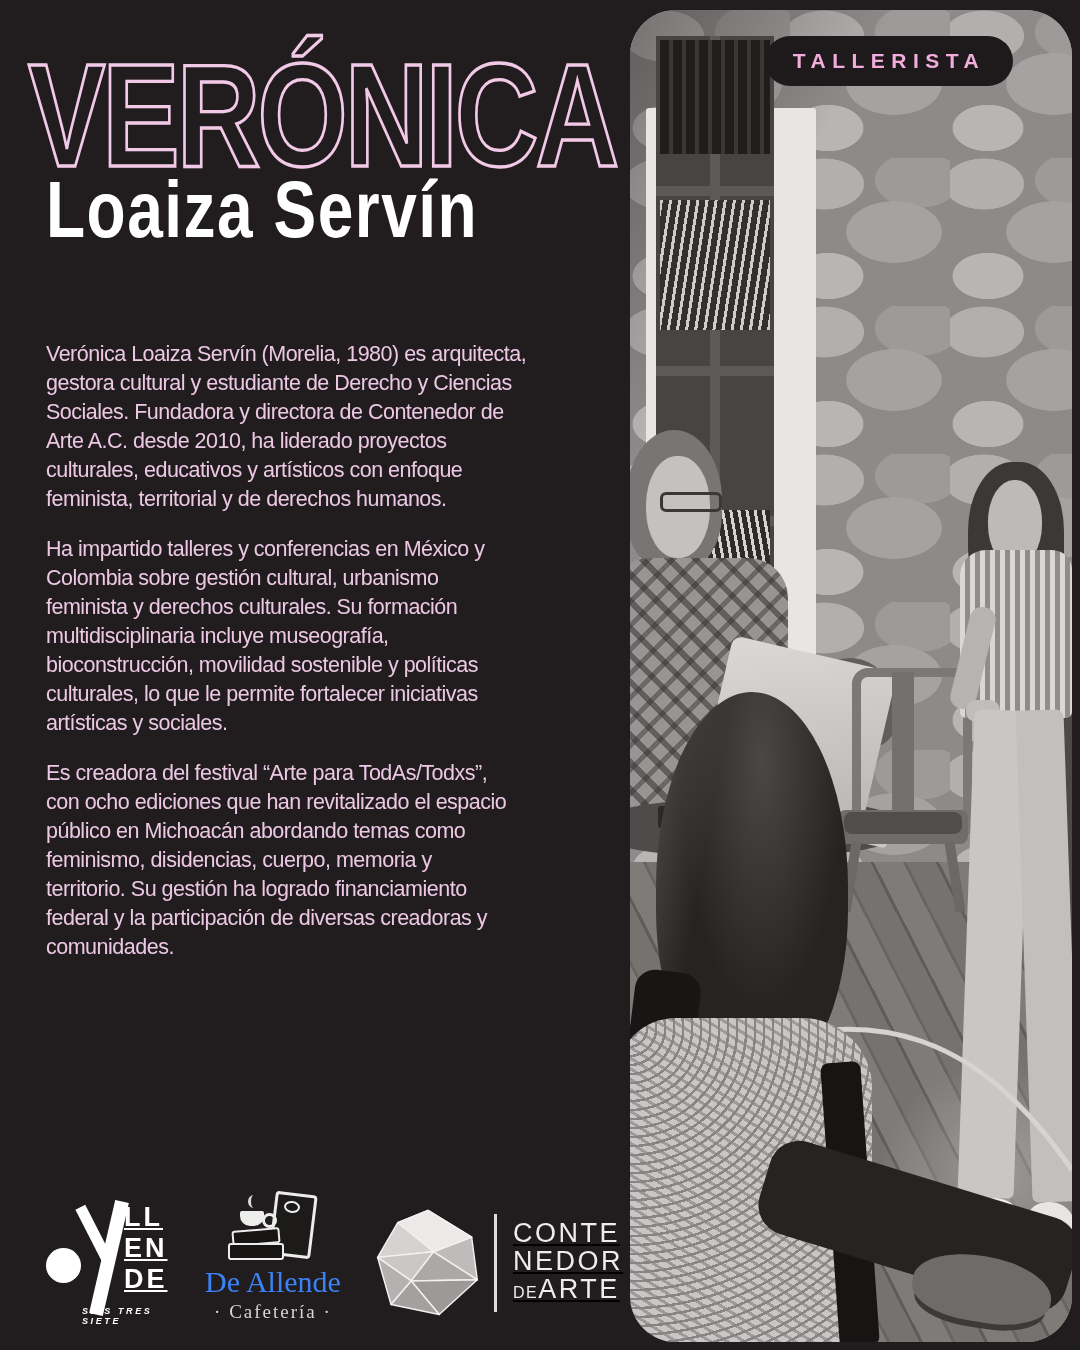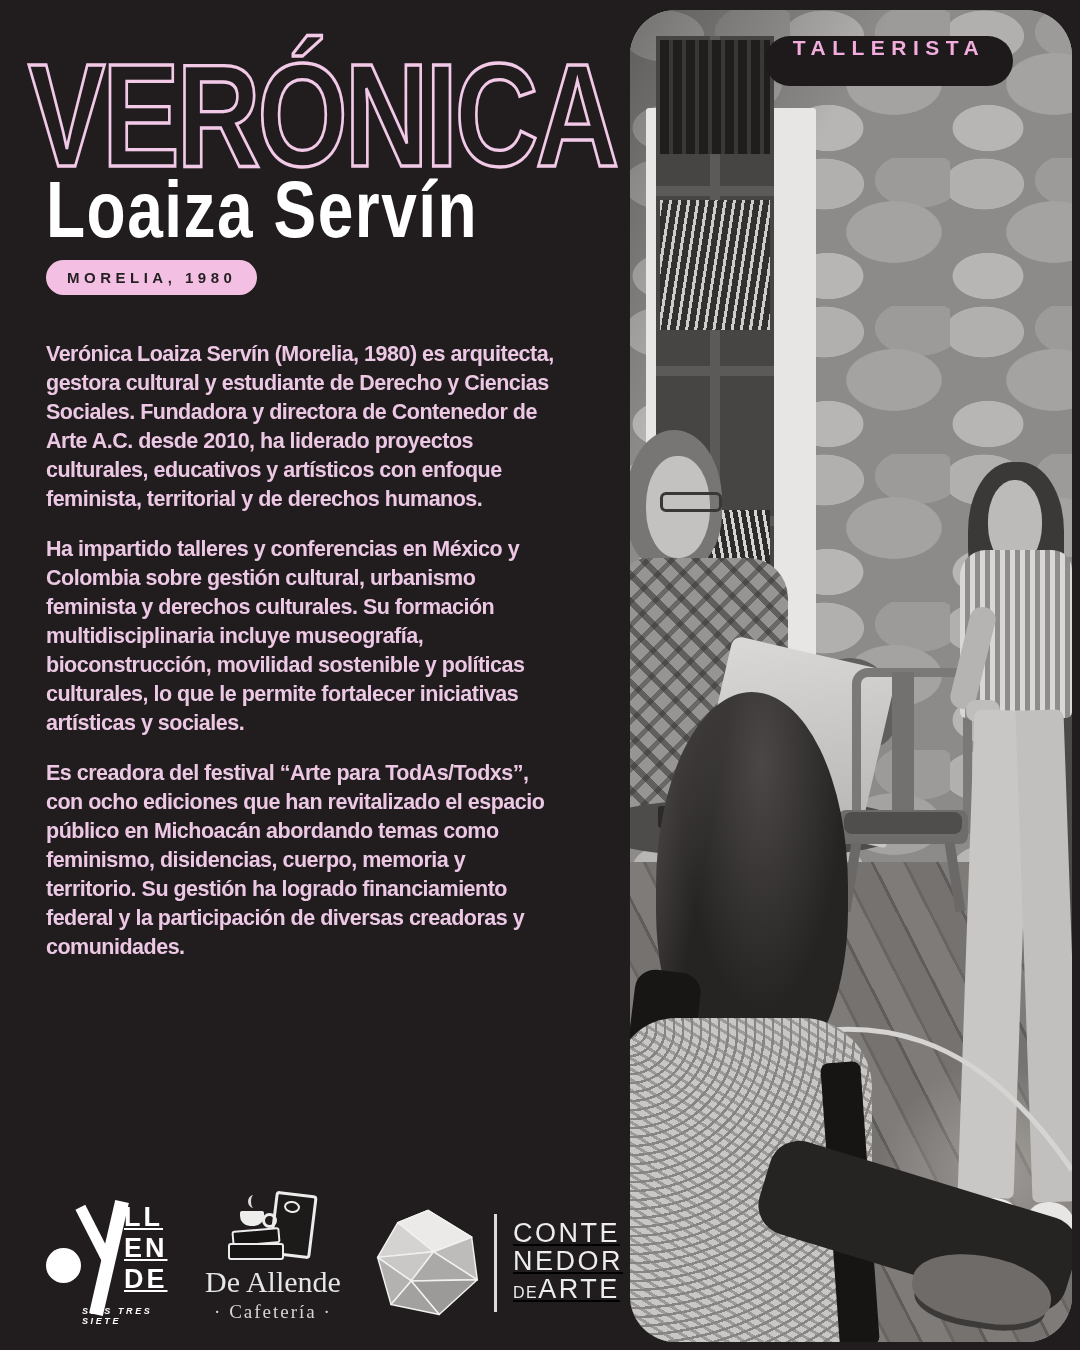--- a/index.html
+++ b/index.html
@@ -8,21 +8,21 @@
 
   
   .title-outline{position:absolute;left:28px;top:30px;font-weight:700;font-size:116px;
     letter-spacing:-3px;color:transparent;-webkit-text-stroke:2.6px #f2c9e6;
     transform:scaleY(1.27);transform-origin:left top;white-space:nowrap;}
   .subtitle{position:absolute;left:46px;top:163px;font-weight:700;font-size:64px;color:#ffffff;
     letter-spacing:1.5px;transform:scaleY(1.25);transform-origin:left top;white-space:nowrap;}
   .origin-pill{position:absolute;left:46px;top:260px;background:#f3bfe2;color:#241f21;
     border-radius:18px;padding:9px 21px;font-size:15px;font-weight:700;letter-spacing:4.5px;}
   .bio{position:absolute;left:46px;top:340px;width:584px;}
-  .bio p{margin:0 12px 21px 0;font-size:21.5px;line-height:29px;font-weight:700;color:#ecc8e4;
+  .bio p{margin:0 12px 21px 0;font-size:21.5px;line-height:29px;font-weight:400;color:#ecc8e4;
     letter-spacing:-0.5px;white-space:pre-line;}
 
   
   .photo{position:absolute;left:630px;top:10px;width:442px;height:1332px;border-radius:46px;
     overflow:hidden;background:#8f8d8b;}
   .photo *{position:absolute;}
   .stone-wall{left:0;top:0;width:100%;height:100%;background-color:#8d8b89;
     background-image:
       radial-gradient(ellipse 52px 33px at 34px 26px,#b2b0ae 76%,transparent 78%),
       radial-gradient(ellipse 62px 40px at 104px 74px,#a5a3a1 76%,transparent 78%),
@@ -101,41 +101,41 @@
       repeating-linear-gradient(32deg,rgba(90,88,86,.4) 0 3px,transparent 3px 9px);}
   .audience-chair-left{left:-16px;top:960px;width:66px;height:380px;background:#171615;border-radius:20px;transform:rotate(7deg);}
   .audience-chair-bar{left:200px;top:1052px;width:40px;height:284px;background:#161514;border-radius:8px;transform:rotate(-4deg);}
   .crossed-leg{left:128px;top:1168px;width:320px;height:96px;background:#262423;border-radius:30px;transform:rotate(17deg);}
   .leather-shoe{left:282px;top:1246px;width:140px;height:66px;background:#6f6b68;border-radius:50% 55% 45% 45%;transform:rotate(9deg);
     box-shadow:0 10px 0 -4px #3c3a38;}
   .glass-jar{left:-6px;top:1030px;width:62px;height:210px;background:rgba(188,186,184,.8);border-radius:12px;}
   .jar-straw{left:26px;top:1000px;width:5px;height:90px;background:#d8d6d4;transform:rotate(8deg);}
   
   .role-pill{left:135px;top:26px;width:248px;height:50px;background:#1e1a1c;border-radius:26px;
-    display:flex;justify-content:center;}
+    display:flex;align-items:center;justify-content:center;}
   .role-pill span{position:static;color:#f2addd;font-size:21px;font-weight:700;letter-spacing:6.5px;}
 
   
   .footer{position:absolute;left:44px;top:1192px;width:545px;height:142px;display:flex;align-items:center;}
   .allende{position:relative;width:132px;height:126px;flex:none;}
   .a-dot{position:absolute;left:2px;top:48px;width:35px;height:35px;border-radius:50%;background:#fff;}
   .a-slash-long{position:absolute;left:58px;top:0px;width:14px;height:116px;background:#fff;transform:rotate(13deg);}
   .a-slash-short{position:absolute;left:44px;top:4px;width:11px;height:58px;background:#fff;transform:rotate(-27deg);}
   .a-letters{position:absolute;left:80px;top:2px;color:#fff;font-weight:700;font-size:27px;line-height:31px;letter-spacing:3px;text-decoration:underline;}
   .a-tagline{position:absolute;left:38px;bottom:0;color:#fff;font-weight:700;font-size:9px;letter-spacing:2.6px;font-style:italic;}
   .cafeteria{position:relative;width:150px;height:140px;flex:none;margin-left:22px;text-align:center;}
   .caf-illus{position:relative;height:70px;}
   .caf-book-stand{position:absolute;left:74px;top:0;width:36px;height:58px;background:#1c1b1a;border:3px solid #ececec;border-radius:4px;transform:rotate(7deg);}
   .caf-book-eye{position:absolute;left:86px;top:8px;width:12px;height:8px;border:2px solid #ececec;border-radius:50%;transform:rotate(7deg);background:#1c1b1a;}
   .caf-book1{position:absolute;left:34px;top:36px;width:44px;height:12px;background:#161514;border:2px solid #ececec;border-radius:3px;transform:rotate(-5deg);}
   .caf-book2{position:absolute;left:30px;top:50px;width:52px;height:13px;background:#161514;border:2px solid #ececec;border-radius:3px;}
   .caf-cup{position:absolute;left:42px;top:18px;width:24px;height:15px;background:#ededec;border-radius:2px 2px 10px 10px;}
   .caf-cup-handle{position:absolute;left:64px;top:20px;width:9px;height:9px;border:3px solid #ededec;border-radius:50%;}
   .caf-steam{position:absolute;left:50px;top:2px;width:8px;height:13px;border-left:3px solid #dcdbda;border-radius:50%;}
-  .caf-name{font-family:"Liberation Serif",serif;font-size:30px;color:#e5e5e5;margin-top:2px;}
+  .caf-name{font-family:"Liberation Serif",serif;font-size:30px;color:#3b82f6;margin-top:2px;}
   .caf-sub{font-family:"Liberation Serif",serif;font-size:19px;color:#d7d6d5;letter-spacing:2px;margin-top:2px;}
   .contenedor{position:relative;display:flex;align-items:center;flex:none;margin-left:24px;text-decoration:underline;}
   .cont-icon{width:112px;height:112px;flex:none;}
   .cont-divider{width:3px;height:98px;background:#dddcdb;margin:0 16px 0 10px;flex:none;}
   .cont-text{color:#ededec;font-size:27px;line-height:28px;letter-spacing:2.5px;font-weight:400;}
   .cont-text .small{font-size:16px;letter-spacing:1.5px;vertical-align:baseline;}
 </style>
 </head>
 <body>
 
@@ -200,21 +200,20 @@
     <div class="crossed-leg"></div>
     <div class="leather-shoe"></div>
 
     <div class="role-pill">
       <span>TALLERISTA</span>
     </div>
   </div>
 
   <div class="title-outline">VERÓNICA</div>
   <div class="subtitle">Loaiza Servín</div>
-  <div class="origin-pill">MORELIA, 1980</div>
 
   <div class="bio">
     <p>Verónica Loaiza Servín (Morelia, 1980) es arquitecta,
 gestora cultural y estudiante de Derecho y Ciencias
 Sociales. Fundadora y directora de Contenedor de
 Arte A.C. desde 2010, ha liderado proyectos
 culturales, educativos y artísticos con enfoque
 feminista, territorial y de derechos humanos.</p>
     <p>Ha impartido talleres y conferencias en México y
 Colombia sobre gestión cultural, urbanismo

